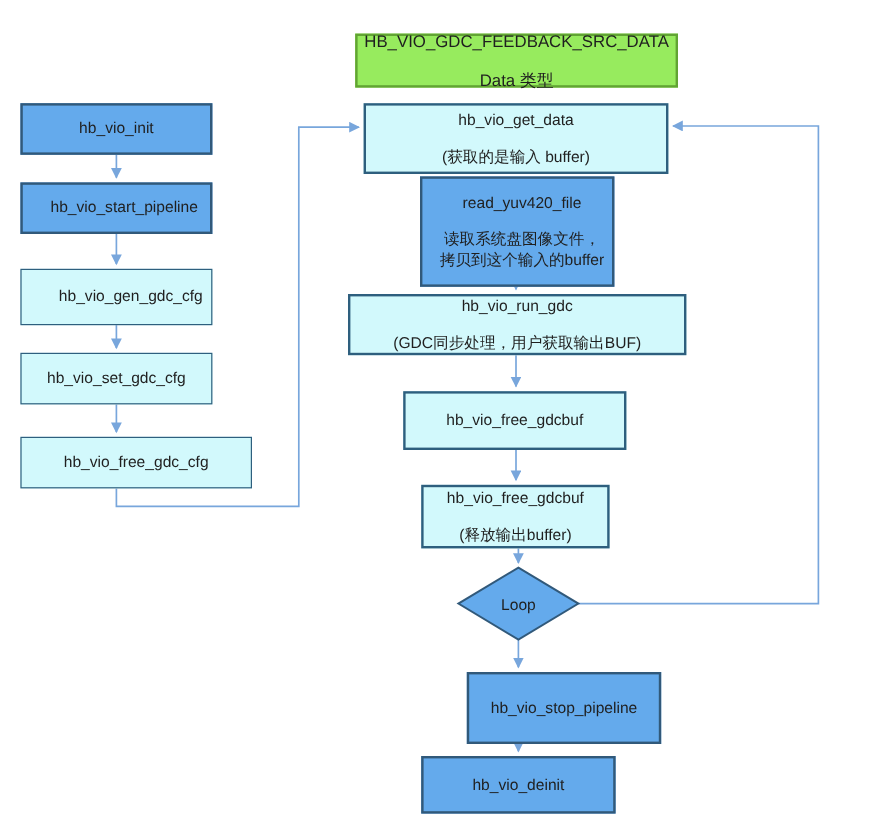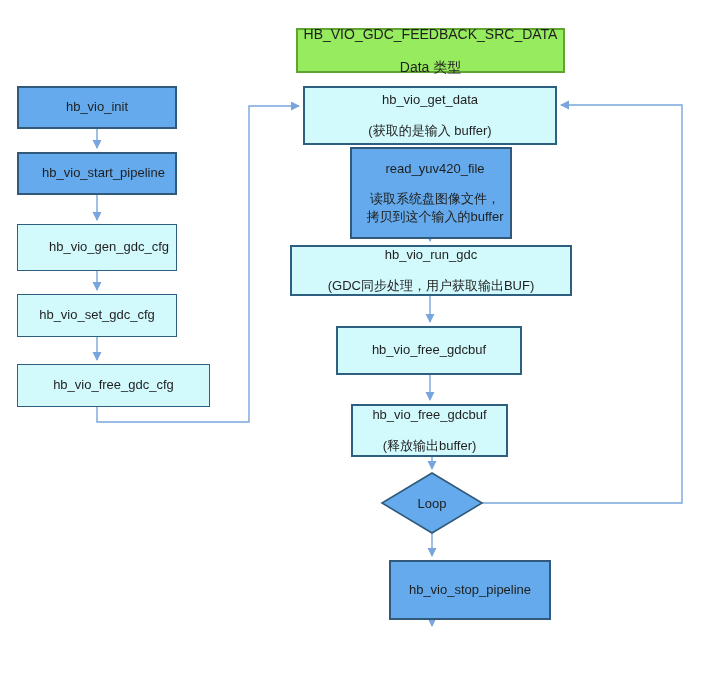--- a/index.html
+++ b/index.html
@@ -164,14 +164,17 @@
   <div class="node cyan" id="n-free2">
     <div class="label">hb_vio_free_gdcbuf</div>
     <div class="desc">(释放输出buffer)</div>
   </div>
 
   <div class="loop-label" id="loop-label">Loop</div>
 
   <div class="node blue" id="n-stop">
     <div class="label">hb_vio_stop_pipeline</div>
   </div>
+  <div class="node blue" id="n-deinit">
+    <div class="label">hb_vio_deinit</div>
+  </div>
 
 </div>
 
 </body></html>

